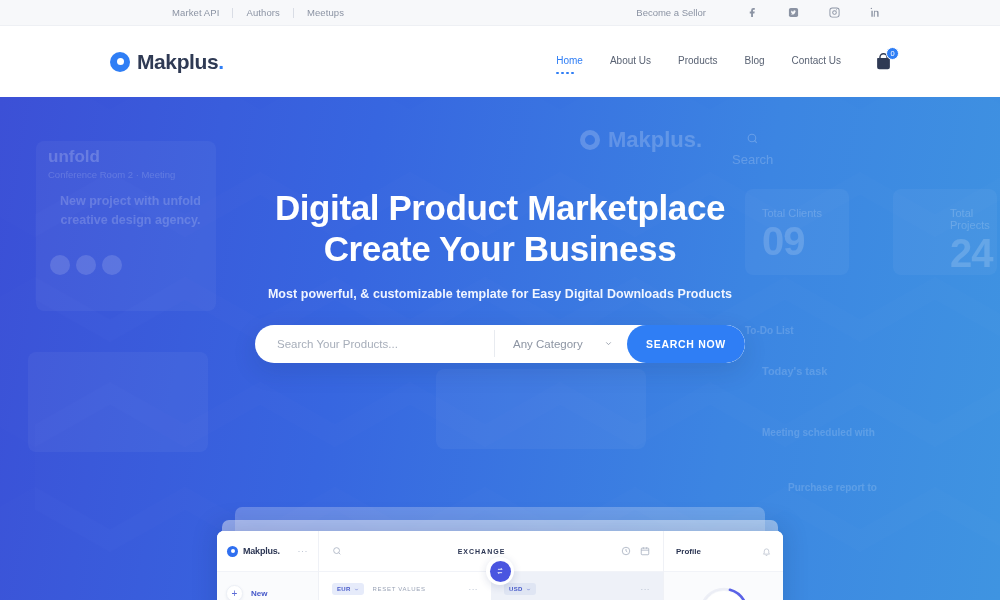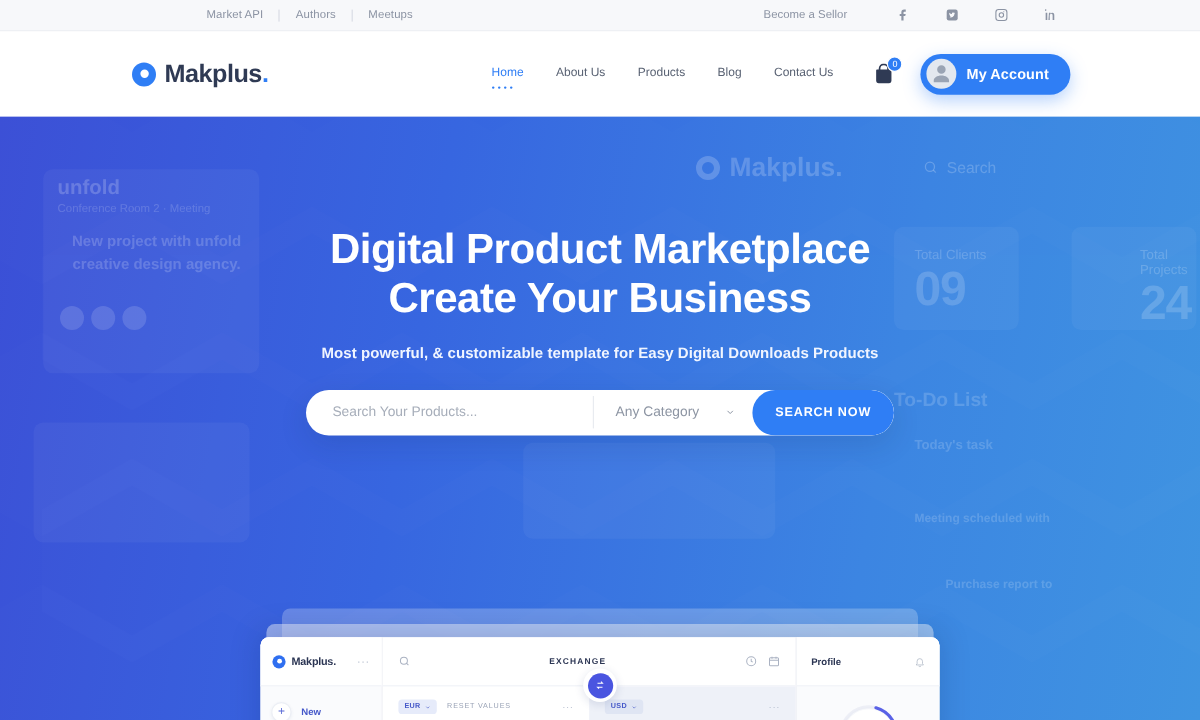--- a/index.html
+++ b/index.html
@@ -320,28 +320,20 @@
       <a class="nav-item">Contact Us</a>
     </nav>
 
     <div class="header-right">
       <a class="cart">
         <svg viewBox="0 0 24 24">
             <path d="M6 7V6a6 6 0 0112 0v1h2a1 1 0 011 1v12a3 3 0 01-3 3H6a3 3 0 01-3-3V8a1 1 0 011-1zm2 0h8V6a4 4 0 00-8 0z"></path>
           </svg>
         <span class="cart-badge">0</span>
       </a>
-      <button class="account-btn">
-        <span class="account-av">
-          <svg viewBox="0 0 24 24">
-              <path d="M12 12a5 5 0 100-10 5 5 0 000 10zm0 2c-5 0-9 2.6-9 5.8V22h18v-2.2c0-3.2-4-5.8-9-5.8z"></path>
-            </svg>
-        </span>
-        <span class="account-label">My Account</span>
-      </button>
     </div>
   </div>
 
   <div class="hero">
 
     <div class="hex-layer">
       <div class="hex" style="left:-40px;  top:-30px;"></div>
       <div class="hex" style="left:35px;   top:75px;"></div>
       <div class="hex" style="left:110px;  top:-30px;"></div>
       <div class="hex" style="left:185px;  top:75px;"></div>
@@ -391,41 +383,41 @@
     <div class="wm wm-avatars" style="left:50px; top:158px;">
       <i></i>
         <i></i>
         <i></i>
     </div>
 
     <div class="wm wm-logo" style="left:580px; top:30px;">
       <span class="wm-logo-mark"></span>
       <span class="wm-logo-text">Makplus.</span>
     </div>
-    <div class="wm wm-search" style="left:769px; top:35px;">
+    <div class="wm wm-search" style="left:732px; top:35px;flex-direction:column;">
       <svg viewBox="0 0 24 24">
           <circle cx="11" cy="11" r="7"></circle>
           <path d="M20 20l-4-4"></path>
         </svg>
       <span>Search</span>
     </div>
 
     <div class="wm-card" style="left:745px; top:92px; width:104px; height:86px;"></div>
     <div class="wm" style="left:762px; top:110px;">
       <div class="wm-lbl">Total Clients</div>
       <div class="wm-num">09</div>
     </div>
     <div class="wm-card" style="left:893px; top:92px; width:104px; height:86px;"></div>
     <div class="wm" style="left:950px; top:110px;">
       <div class="wm-lbl">Total Projects</div>
       <div class="wm-num">24</div>
     </div>
 
     <div class="wm" style="left:745px; top:228px;">
-      <div class="wm-sub" style="font-size:16px; font-weight:bold;">To-Do List</div>
+      <div class="wm-sub" style="font-size:10px; font-weight:bold;">To-Do List</div>
     </div>
     <div class="wm" style="left:762px; top:268px;">
       <div class="wm-sub" style="font-size:11px; font-weight:bold;">Today's task</div>
     </div>
     <div class="wm" style="left:762px; top:330px;">
       <div class="wm-sub" style="font-size:10px; font-weight:bold;">Meeting scheduled with</div>
     </div>
     <div class="wm" style="left:788px; top:385px;">
       <div class="wm-sub" style="font-size:10px; font-weight:bold;">Purchase report to</div>
     </div>

